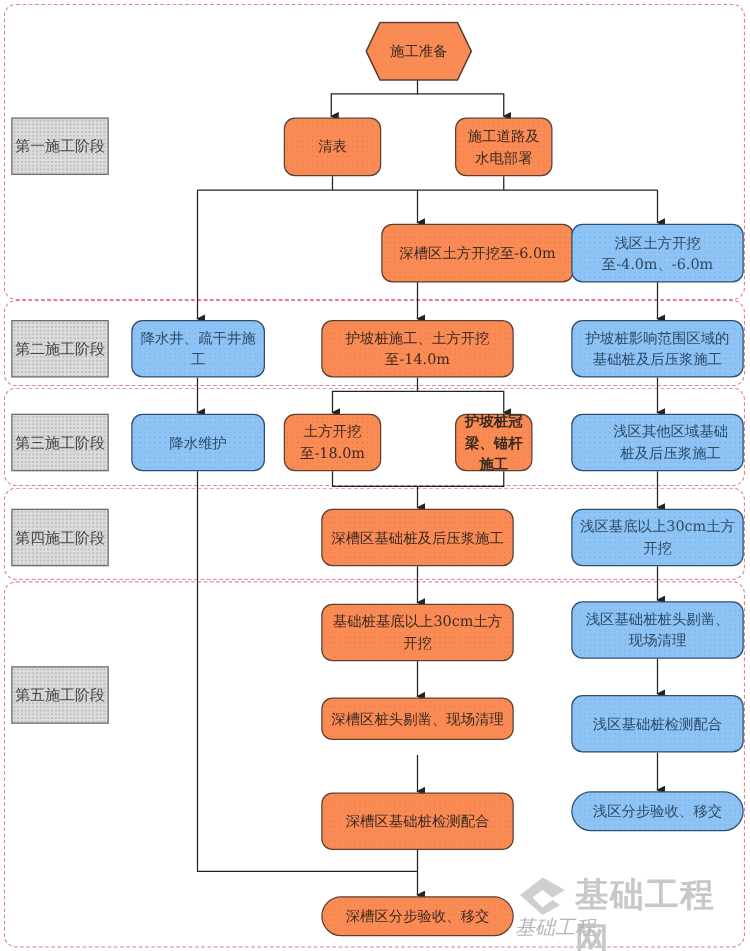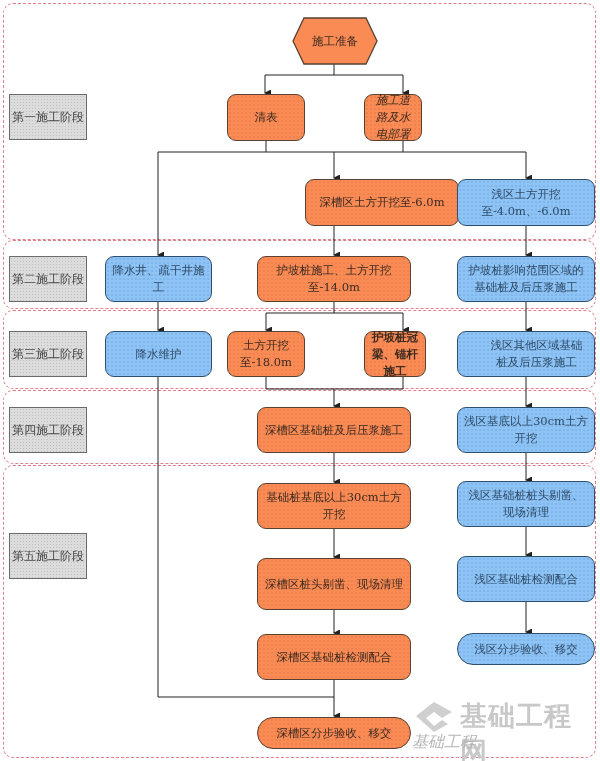--- a/index.html
+++ b/index.html
@@ -88,38 +88,38 @@
     <path d="M526,602 V632" marker-end="url(#ah)"></path>
   </g>
 </svg>
 
 <svg class="hex" style="left:292px;top:17px;" width="86" height="48">
   <polygon points="12,1 74,1 85,24 74,47 12,47 1,24" fill="#fb8b55" stroke="#5a4030" stroke-width="1.3"></polygon>
 </svg>
 <div class="node" style="left:292px;top:17px;width:86px;height:48px;border:none;background:none;">施工准备</div>
 
 <div class="node orange" style="left:227px;top:94px;width:78px;height:47px;">清表</div>
-<div class="node orange" style="left:364px;top:94px;width:58px;height:47px;font-style:italic;">施工道路及水电部署</div>
+<div class="node orange" style="left:364px;top:94px;width:78px;height:47px;">施工道路及水电部署</div>
 <div class="node orange" style="left:257px;top:179px;width:154px;height:47px;margin-left:48px;">深槽区土方开挖至-6.0m</div>
 <div class="node blue" style="left:457px;top:179px;width:138px;height:47px;">浅区土方开挖至-4.0m、-6.0m</div>
 
 <div class="node blue" style="left:105px;top:256px;width:107px;height:46px;">降水井、疏干井施工</div>
 <div class="node orange" style="left:257px;top:256px;width:154px;height:46px;">护坡桩施工、土方开挖至-14.0m</div>
 <div class="node blue" style="left:457px;top:256px;width:138px;height:46px;">护坡桩影响范围区域的基础桩及后压浆施工</div>
 
 <div class="node blue" style="left:105px;top:331px;width:107px;height:46px;">降水维护</div>
 <div class="node orange" style="left:227px;top:331px;width:78px;height:46px;">土方开挖至-18.0m</div>
 <div class="node orange" style="left:364px;top:331px;width:62px;height:46px;font-weight:bold;">护坡桩冠梁、锚杆施工</div>
 <div class="node blue" style="left:457px;top:331px;width:138px;height:46px;padding-left:27px;">浅区其他区域基础桩及后压浆施工</div>
 
 <div class="node orange" style="left:257px;top:407px;width:154px;height:46px;">深槽区基础桩及后压浆施工</div>
 <div class="node blue" style="left:457px;top:407px;width:138px;height:46px;">浅区基底以上30cm土方开挖</div>
 
 <div class="node orange" style="left:257px;top:483px;width:154px;height:46px;">基础桩基底以上30cm土方开挖</div>
-<div class="node orange" style="left:257px;top:558px;width:154px;height:52px;">深槽区桩头剔凿、现场清理</div>
+<div class="node orange" style="left:257px;top:558px;width:154px;height:34px;">深槽区桩头剔凿、现场清理</div>
 <div class="node orange" style="left:257px;top:634px;width:154px;height:46px;">深槽区基础桩检测配合</div>
 <div class="node orange pill" style="left:257px;top:717px;width:154px;height:32px;">深槽区分步验收、移交</div>
 
 <div class="node blue" style="left:457px;top:481px;width:138px;height:46px;">浅区基础桩桩头剔凿、现场清理</div>
 <div class="node blue" style="left:457px;top:556px;width:138px;height:46px;">浅区基础桩检测配合</div>
 <div class="node blue pill" style="left:457px;top:633px;width:138px;height:32px;">浅区分步验收、移交</div>
 
 <div class="watermark">
   <svg width="44" height="34" style="position:absolute;left:0;top:0;">
     <path d="M4,18 L22,4 L40,14 L30,20 L22,14 L14,20 L22,28 L30,22 L36,26 L22,34 Z" fill="#cfcfcf"></path>

